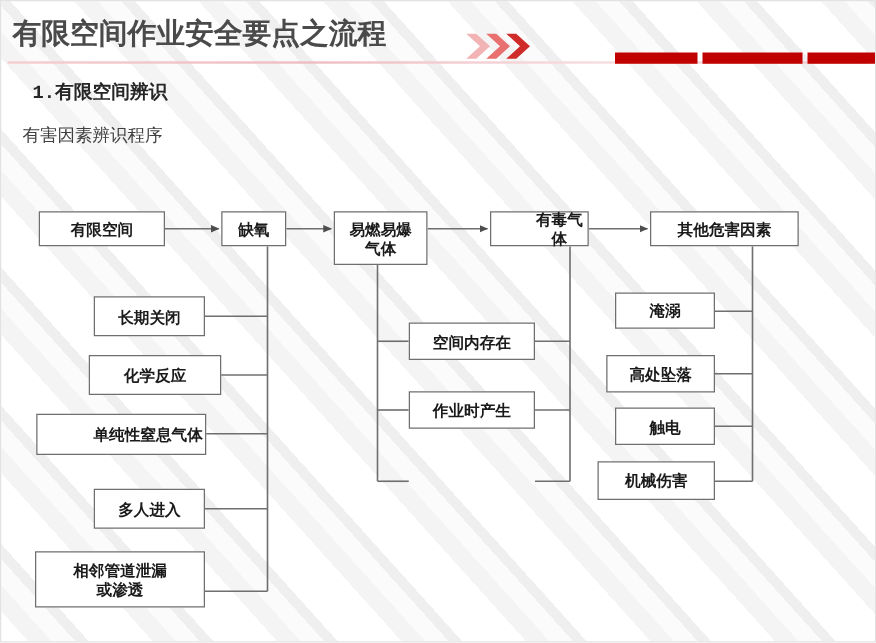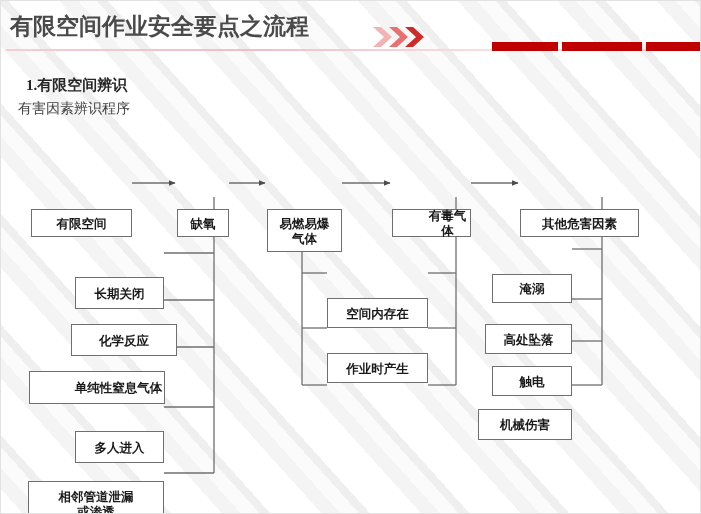--- a/index.html
+++ b/index.html
@@ -50,43 +50,41 @@
   }
   .redbar{position:absolute;height:9px;background:#c00000;top:41px;}
   #redbar1{left:491px;width:66px;}
   #redbar2{left:561px;width:80px;}
   #redbar3{left:645px;width:56px;}
 
   
   #sec-num{
     position:absolute;left:25px;top:63px;
     font-size:15px;font-weight:bold;color:#262626;
-    font-family:Liberation Serif, serif;
-    margin-top:12px;
+    font-family:Liberation Mono, monospace;
   }
   #sec-sub{
     position:absolute;left:17px;top:99px;
     font-size:14px;color:#3f3f3f;font-weight:normal;
     font-family:"DejaVu Sans","Liberation Sans",sans-serif;
   }
 
   
   #flow{position:absolute;left:0;top:0;width:701px;height:514px;}
   .nodebox{
     position:absolute;
     box-sizing:border-box;
     border:1.4px solid #6f6f6f;
     background:#ffffff;
     display:flex;align-items:center;justify-content:center;
     text-align:center;
     font-size:12.5px;font-weight:bold;color:#1a1a1a;
     line-height:15px;
     font-family:"DejaVu Sans","Liberation Sans",sans-serif;
     white-space:pre-line;
-    margin-top:40px;
   }
 </style>
 </head>
 <body>
 
 <div id="slide">
 
   <div id="header">
     <div id="title">有限空间作业安全要点之流程</div>
 

